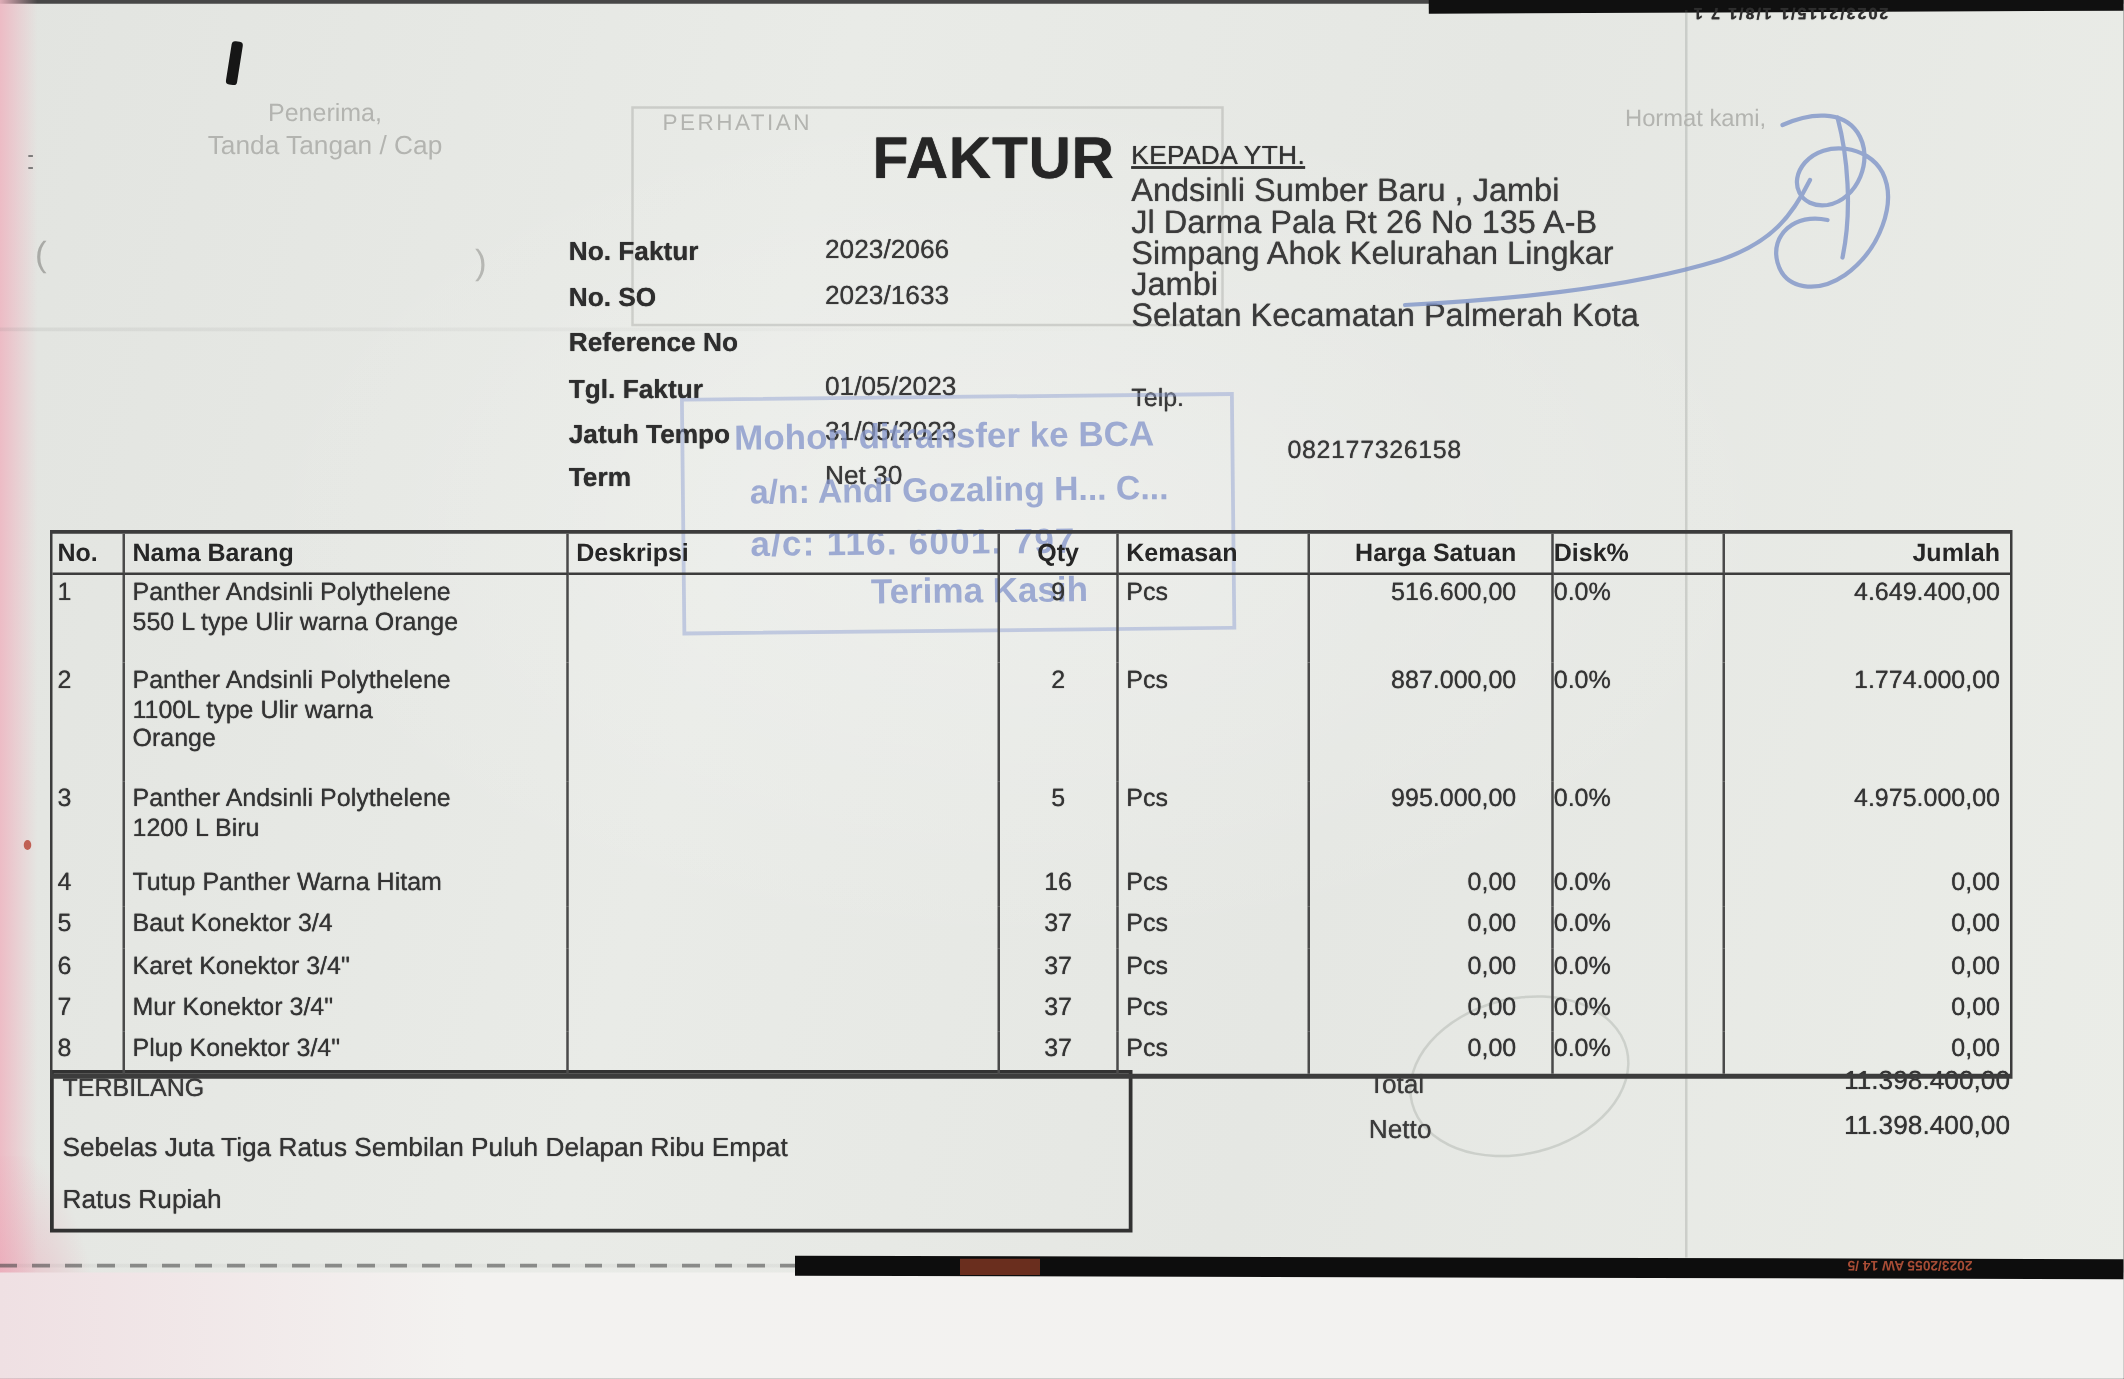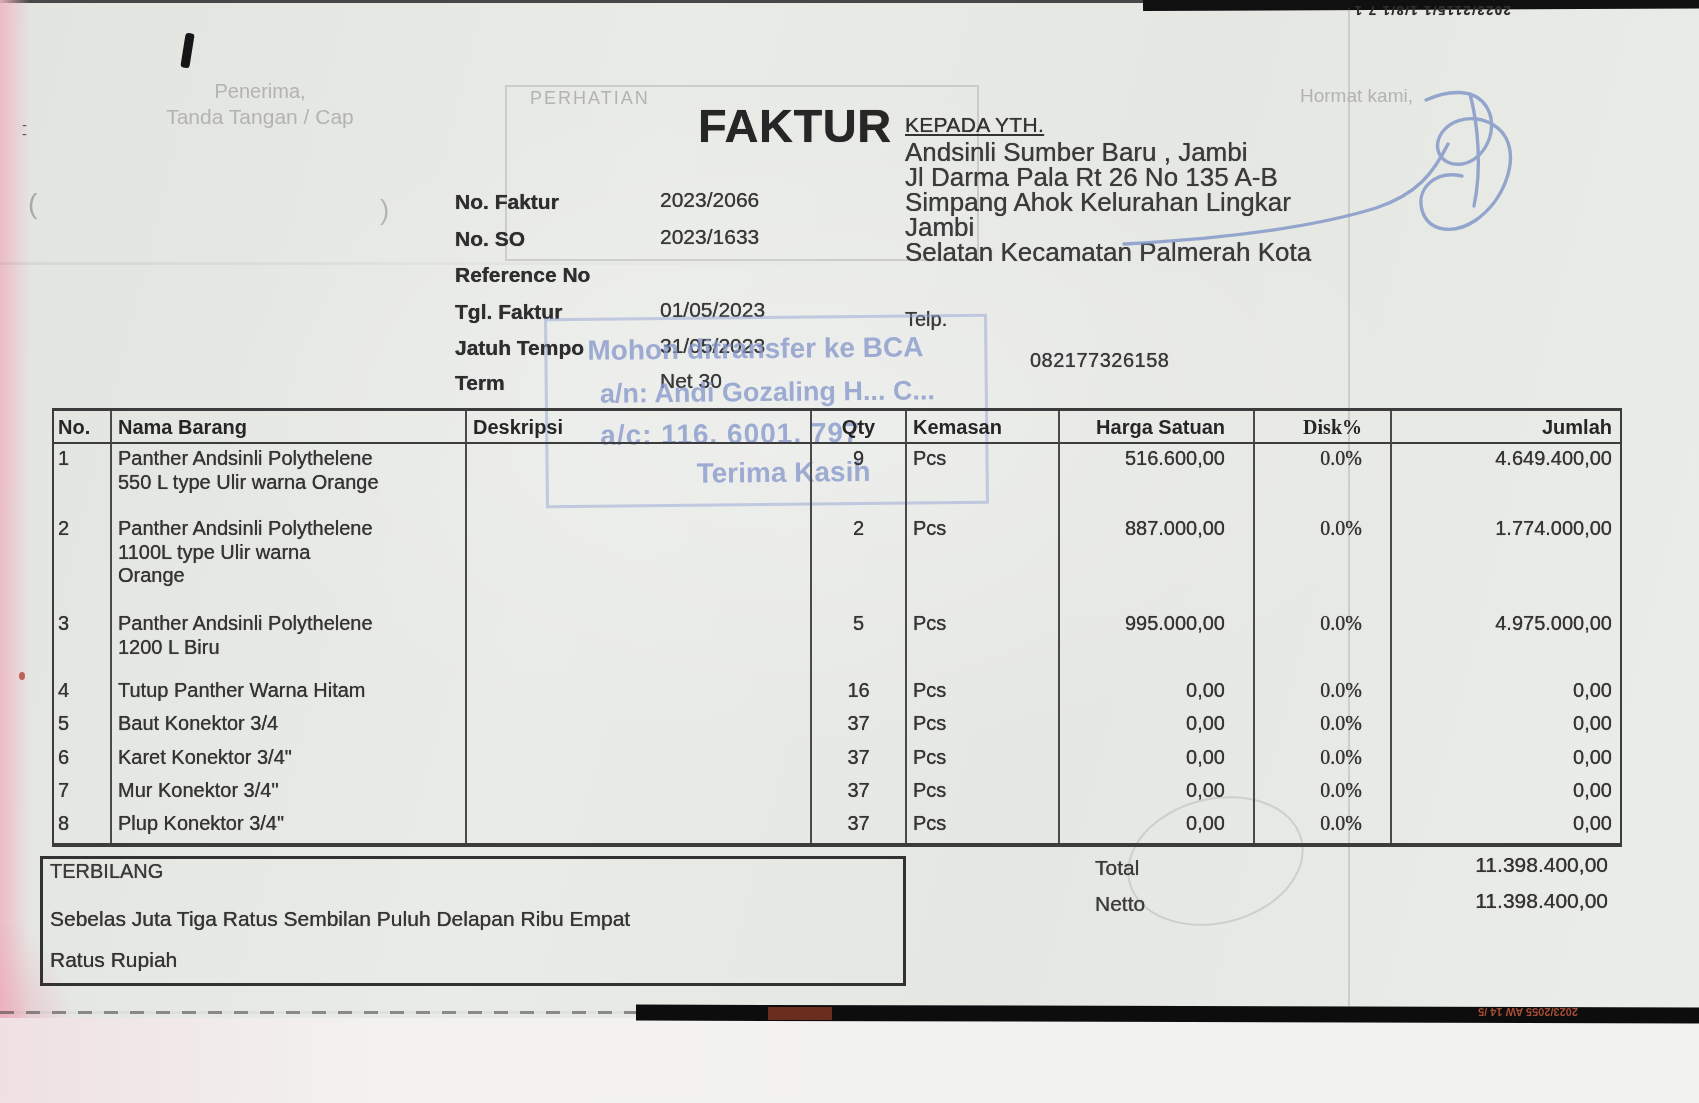--- a/index.html
+++ b/index.html
@@ -57,35 +57,35 @@
 
   
   .stamp { left:545px; top:316px; width:437px; height:184px; border:3px solid rgba(147,163,212,0.5); transform:rotate(-0.6deg); z-index:1; }
   .stamp div { position:absolute; font-weight:bold; color:rgba(134,151,202,0.78); white-space:nowrap; }
   .stamp-l1 { left:40px; top:14px; font-size:28px; }
   .stamp-l2 { left:52px; top:58px; font-size:27px; }
   .stamp-l3 { left:52px; top:99px; font-size:28px; letter-spacing:1px; }
   .stamp-l4 { left:148px; top:138px; font-size:28px; }
 
   
-  .items { left:40px; top:408px; width:1566px; z-index:2;
+  .items { left:40px; top:424px; width:1566px; z-index:2;
     border:2px solid #3c3c3c; border-top-width:3px; border-bottom-width:4px;
     display:grid;
     grid-template-columns:58px 355px 345px 95px 153px 195px 137px 228px;
     grid-template-rows:33px 70px 95px 67px 33px 34px 33px 33px 34px;
-    background:transparent;margin-left:12px; }
+    background:transparent; }
   .tc { box-sizing:border-box; border-right:2px solid #4a4a4a; font-size:20px; color:#343434; padding-top:3px; overflow:visible; }
   .tc.last { border-right:none; }
   .th { border-bottom:2px solid #3c3c3c; font-weight:bold; padding-top:5px; color:#262626; }
   .al { text-align:left; padding-left:6px; }
   .an { text-align:left; padding-left:4px; }
   .ac { text-align:center; }
   .ar { text-align:right; padding-right:8px; }
   .ar10 { text-align:right; padding-right:28px; }
-  .ar30 { text-align:right; padding-right:28px;font-family:Liberation Serif, serif; }
+  .ar30 { padding-right:28px; }
   .pre { white-space:pre-line; line-height:23.5px; }
 
   
   .terbilang-box { left:40px; top:856px; width:866px; height:130px; border:3px solid #323232; box-sizing:border-box; }
   .terbilang-label { left:50px; top:860px; font-size:20px; color:#3a3a3a; }
   .terbilang-text { left:50px; top:898px; width:800px; font-size:21px; line-height:41px; color:#343434; white-space:pre-line; }
   .total-label { left:1095px; top:856px; font-size:21px; color:#3b3b3b; }
   .total-value { left:1300px; top:853px; width:308px; text-align:right; font-size:21px; color:#333; }
   .netto-label { left:1095px; top:892px; font-size:21px; color:#3b3b3b; }
   .netto-value { left:1300px; top:889px; width:308px; text-align:right; font-size:21px; color:#333; }

